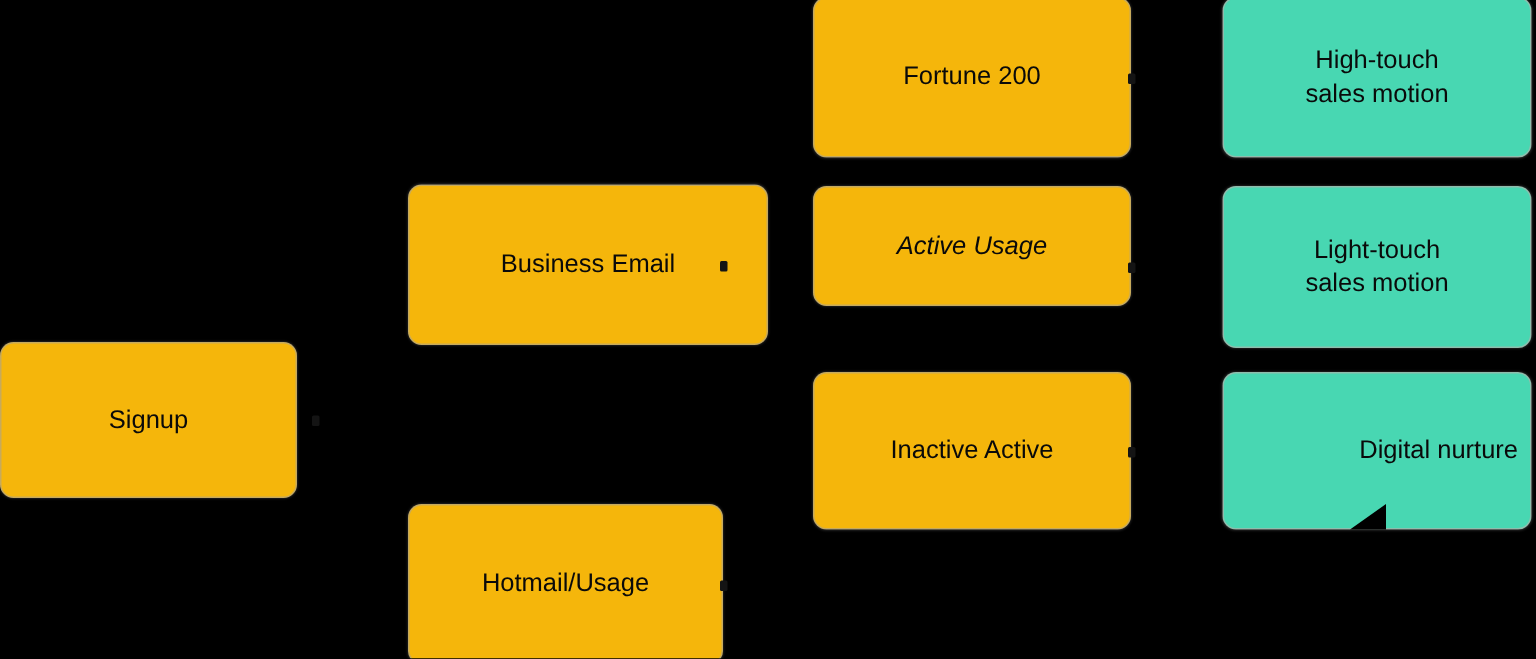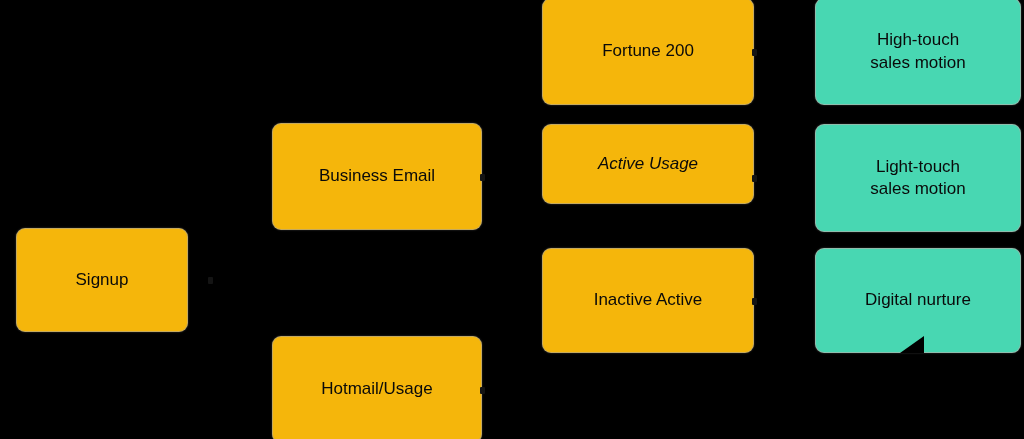--- a/index.html
+++ b/index.html
@@ -61,25 +61,25 @@
     height: 0;
     border-left: 24px solid transparent;
     border-right: 0px solid transparent;
     border-bottom: 17px solid #000000;
   }
 </style>
 </head>
 <body>
 
 <div id="canvas" style="background: rgb(0, 0, 0);">
-    <div class="node orange" style="left: 16px; top: 228px; width: 172px; height: 104px;">
+    <div class="node orange" style="left: 0px; top: 228px; width: 198px; height: 104px;">
       <span class="node-label">Signup</span>
     </div>
     <div class="stub" style="left: 208px; top: 277px; background: rgb(20, 20, 20);"></div>
-    <div class="node orange" style="left: 272px; top: 123px; width: 210px; height: 107px;">
+    <div class="node orange" style="left: 272px; top: 123px; width: 240px; height: 107px;">
       <span class="node-label">Business Email</span>
     </div>
     <div class="stub" style="left: 480px; top: 173.5px; background: rgb(20, 20, 20);"></div>
     <div class="node orange" style="left: 272px; top: 336px; width: 210px; height: 107px;">
       <span class="node-label">Hotmail/Usage</span>
     </div>
     <div class="stub" style="left: 480px; top: 386.5px; background: rgb(20, 20, 20);"></div>
     <div class="node orange" style="left: 542px; top: -2px; width: 212px; height: 107px;">
       <span class="node-label">Fortune 200</span>
     </div>
@@ -93,17 +93,17 @@
     </div>
     <div class="stub" style="left: 752px; top: 297.5px; background: rgb(20, 20, 20);"></div>
     <div class="node green" style="left: 815px; top: -2px; width: 206px; height: 107px;">
       <span class="node-label">High-touch
 sales motion</span>
     </div>
     <div class="node green" style="left: 815px; top: 124px; width: 206px; height: 108px; text-align: center;">
       <span class="node-label">Light-touch
 sales motion</span>
     </div>
-    <div class="node green" style="left: 815px; top: 248px; width: 206px; height: 105px;">
+    <div class="node green" style="left: 815px; top: 248px; width: 206px; height: 105px; justify-content: flex-end;">
       <span class="node-label">Digital nurture</span>
     </div>
     <div class="notch" style="left: 900px; top: 336px; border-bottom-color: rgb(0, 0, 0);"></div>
   </div>
 
 </body></html>

